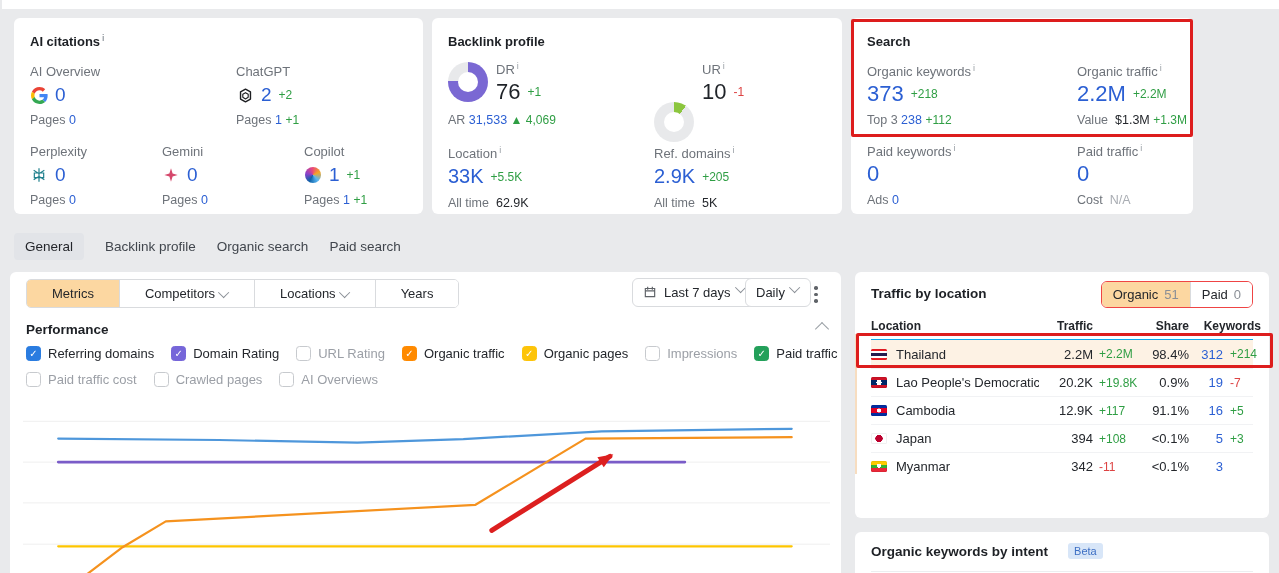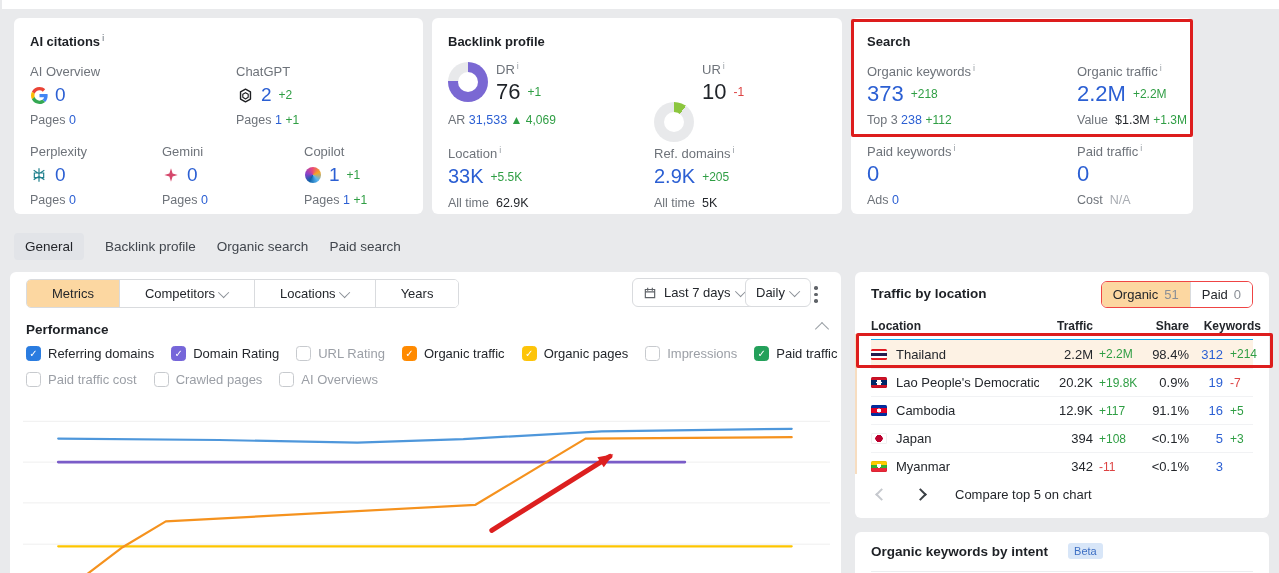--- a/index.html
+++ b/index.html
@@ -36,21 +36,21 @@
   .tabs{position:absolute;left:14px;top:233px;display:flex;align-items:center;gap:21px}
   .tab{border:0;background:transparent;font-family:inherit;font-size:13.5px;color:#41464d;padding:6px 0;cursor:pointer}
   .tab.active{background:#e2e4e8;color:#24262b;border-radius:4px;padding:6px 11px}
 
   
   .seg-group{position:absolute;left:16px;top:7px;display:flex;border:1px solid #d9dbde;border-radius:5px;background:#fff;overflow:hidden}
   .seg{border:0;background:#fff;font-family:inherit;font-size:13px;color:#24272c;padding:6px 25px;display:flex;align-items:center;gap:6px;border-right:1px solid #d9dbde;cursor:pointer}
   .seg:last-child{border-right:0}
   .seg.on{background:#fcd7a1}
   .chev{width:7px;height:7px;border-left:1.6px solid #8a8f96;border-bottom:1.6px solid #8a8f96;transform:rotate(-45deg) translateY(-2px);display:inline-block}
-  .ctl{border:1px solid #d9dbde;background:#fff;border-radius:6px;font-family:inherit;font-size:13px;color:#24272c;padding:6px 10px;display:flex;align-items:center;gap:7px;cursor:pointer;position:absolute;top:6px}
+  .ctl{border:1px solid #d9dbde;background:#fff;border-radius:6px;font-family:inherit;font-size:13px;color:#24272c;padding:6px 10px;display:flex;align-items:flex-start;gap:7px;cursor:pointer;position:absolute;top:6px}
   .kebab{position:absolute;top:10px;border:0;background:transparent;display:flex;flex-direction:column;gap:3px;cursor:pointer;padding:4px}
   .kebab i{width:3.5px;height:3.5px;border-radius:50%;background:#5f6368}
   .perf-title{position:absolute;left:16px;top:50px;font-size:13.5px;font-weight:bold;color:#1d2025}
   .collapse{position:absolute;right:14px;top:52px;width:9px;height:9px;border-left:1.8px solid #9aa0a6;border-top:1.8px solid #9aa0a6;transform:rotate(45deg);cursor:pointer}
   .cb-row{position:absolute;left:16px;display:flex;gap:17px;align-items:center}
   .cb{display:flex;align-items:center;gap:7px;cursor:pointer}
   .cbx{width:15px;height:15px;border-radius:3.5px;border:1.5px solid #c7cace;background:#fff;color:#fff;font-size:10px;line-height:14px;text-align:center;box-sizing:border-box}
   .cbl{font-size:13px;color:#24272c}
   .cbl.off{color:#9b9fa6}
 
@@ -424,29 +424,20 @@
           <span>Myanmar</span>
         </span>
         <span class="tr-num">342</span>
         <span class="delta tr-delta neg">-11</span>
         <span class="share">&lt;0.1%</span>
         <span class="kw">3</span>
         <span class="delta kw-delta"></span>
       </div>
     </div>
 
-  <div class="loc-foot">
-    <button class="pg prev">
-        <i></i>
-      </button>
-    <button class="pg next">
-        <i></i>
-      </button>
-    <span class="foot-lbl">Compare top 5 on chart</span>
-  </div>
 </div>
 
 <div class="card" style="left:855px;top:532px;width:414px;height:41px;border-radius:6px 6px 0 0">
   <div class="abs" style="left:16px;top:11px">
     <span class="card-title" style="font-size:13.5px">Organic keywords by intent</span><span class="beta">Beta</span>
   </div>
   <div class="intent-divider"></div>
 </div>
 
 <div class="red-box" style="left:851px;top:19px;width:336px;height:112px"></div>

